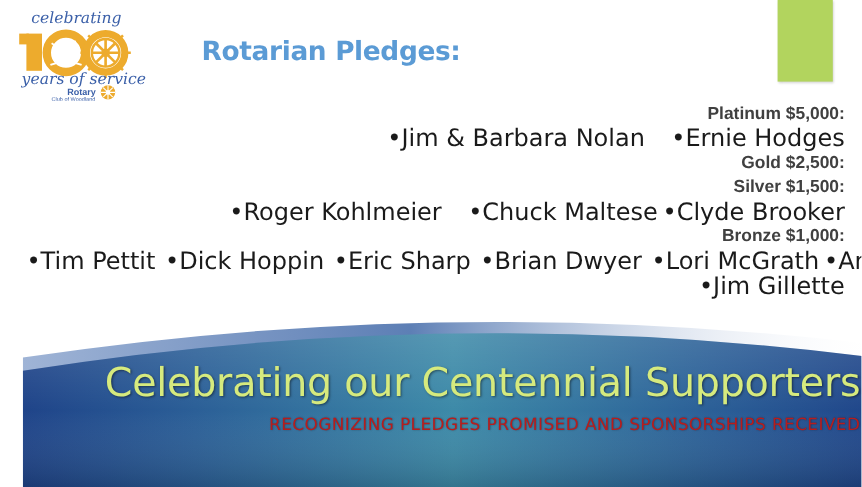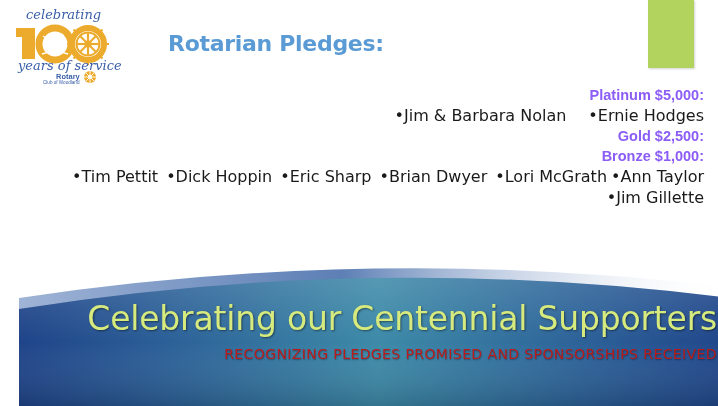--- a/index.html
+++ b/index.html
@@ -61,27 +61,27 @@
   #body-content {
     position: absolute;
     left: 22px;
     top: 86px;
     width: 682px;
   }
   .tier { margin: 0 0 1px 0; }
   .tier-head {
     font-size: 14.5px;
     font-weight: bold;
-    color: #8b5cf6;
+    color: #404040;
     line-height: 19px;
     font-family: "Liberation Sans", sans-serif;
     white-space: nowrap;
   }
   .tier-names {
-    font-size: 16px;
+    font-size: 20px;
     color: #1a1a1a;
     line-height: 21px;
     font-family: "DejaVu Sans", sans-serif;
     white-space: nowrap;
   }
   .nm { display: inline-block; }
   .sp-wide { display: inline-block; width: 22px; }
   .sp-med  { display: inline-block; width: 8px; }
   .sp-sm   { display: inline-block; width: 4px; }
 
@@ -197,20 +197,26 @@
       <div class="tier-head">Platinum $5,000:</div>
       <div class="tier-names">
         <span class="nm">•<span>Jim &amp; Barbara Nolan</span></span><span class="sp-wide"></span><span class="nm">•<span>Ernie Hodges</span></span>
       </div>
     </div>
 
     <div class="tier">
       <div class="tier-head">Gold $2,500:</div>
     </div>
 
+    <div class="tier">
+      <div class="tier-head">Silver $1,500:</div>
+      <div class="tier-names">
+        <span class="nm">•<span>Roger Kohlmeier</span></span><span class="sp-wide"></span><span class="nm">•<span>Chuck Maltese</span></span><span class="sp-sm"></span><span class="nm">•<span>Clyde Brooker</span></span>
+      </div>
+    </div>
 
     <div class="tier">
       <div class="tier-head">Bronze $1,000:</div>
       <div class="tier-names">
         <span class="nm">•<span>Tim Pettit</span></span><span class="sp-med"></span><span class="nm">•<span>Dick Hoppin</span></span><span class="sp-med"></span><span class="nm">•<span>Eric Sharp</span></span><span class="sp-med"></span><span class="nm">•<span>Brian Dwyer</span></span><span class="sp-med"></span><span class="nm">•<span>Lori McGrath</span></span><span class="sp-sm"></span><span class="nm">•<span>Ann Taylor</span></span>
       </div>
       <div class="tier-names">
         <span class="nm">•<span>Jim Gillette</span></span>
       </div>
     </div>

